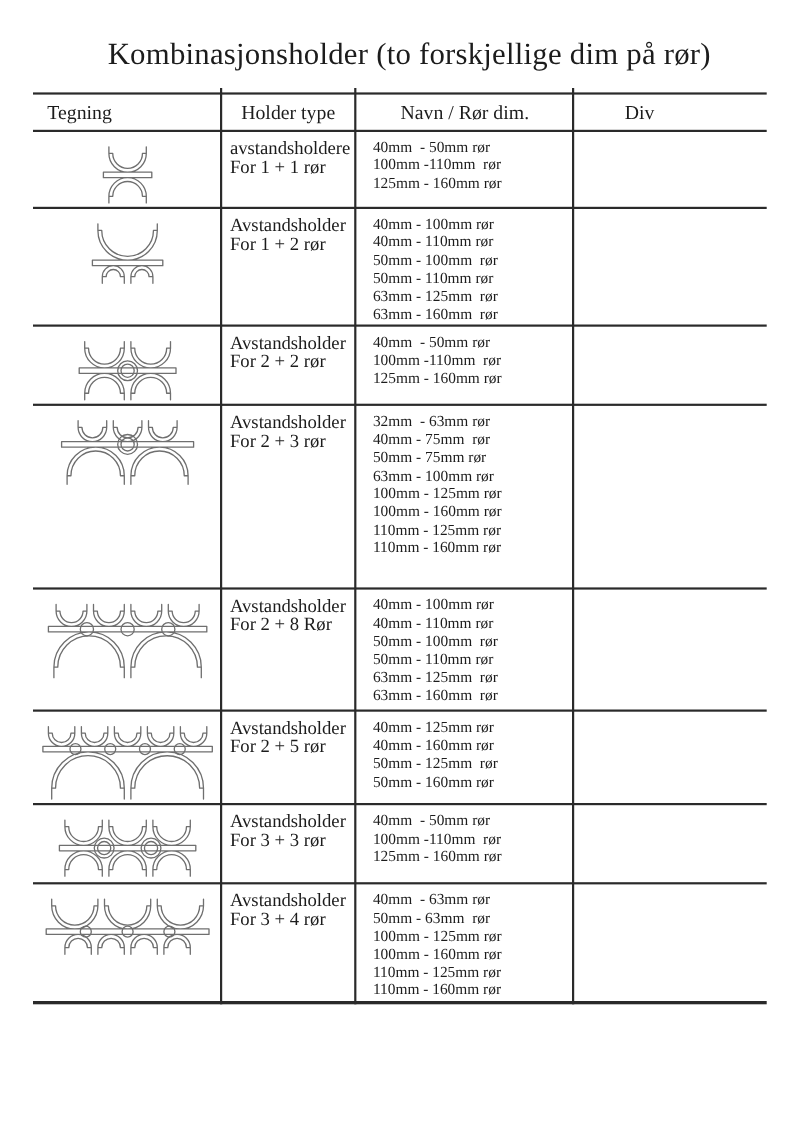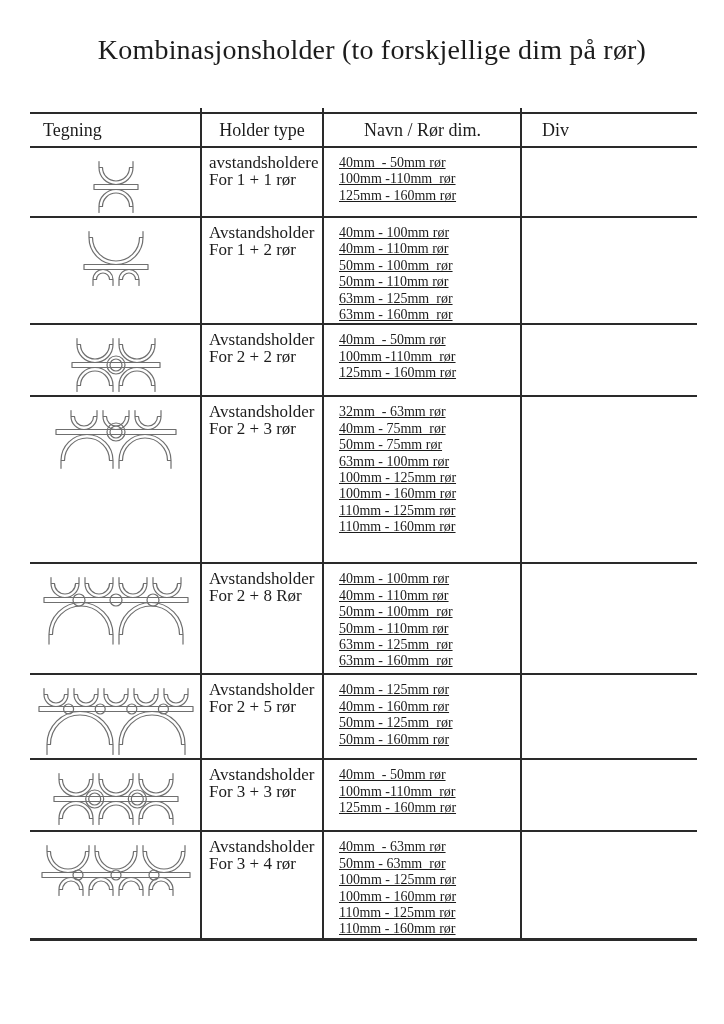--- a/index.html
+++ b/index.html
@@ -8,37 +8,36 @@
     font-family:"Liberation Serif", serif;color:var(--ink,#1c1c1c);
     margin:0 auto;overflow:hidden;
   }
   .title{
     position:absolute;top:24px;left:0;width:100%;text-align:center;
     font-size:28px;font-weight:400;margin:10px;letter-spacing:.2px;
   }
   .table{
     position:absolute;left:30px;top:84px;width:667px;
     border-top:2px solid var(--line,#2a2a2a);
-    margin-top:28px;
   }
   .row{display:flex;border-bottom:2px solid var(--line,#2a2a2a);}
   .row:last-child{border-bottom:3px solid var(--line,#2a2a2a);}
   .header-row{height:32px;align-items:center;font-size:18px;}
   .cell{box-sizing:border-box;}
   .c0{width:171px;}
   .c1{width:122px;}
   .c2{width:199px;}
   .c3{width:175px;}
   .header-row .c0{padding-left:13px;}
   .header-row .c1,.header-row .c2{text-align:center;}
-  .header-row .c3{padding-left:20px;}
+  .header-row .c3{padding-left:46px;}
   .drawing-cell{display:flex;justify-content:center;align-items:flex-start;padding-top:10px;}
   .type-cell{padding:7px 4px 0 8px;font-size:17px;line-height:16.5px;}
   .dims-cell{padding:7px 2px 0 16px;font-size:14px;line-height:16.4px;}
-  .dims-cell .dim-line{white-space:pre;text-decoration:underline;}
+  .dims-cell .dim-line{white-space:pre;}
   .div-cell{padding:7px 4px 0 8px;font-size:13.5px;}
   .vline{position:absolute;top:-6px;bottom:0;width:2px;background:var(--line,#2a2a2a);}
   .vl-0{left:170px;}
   .vl-1{left:292px;}
   .vl-2{left:490px;}
   svg{display:block;}
 </style>
 </head>
 <body>
 

